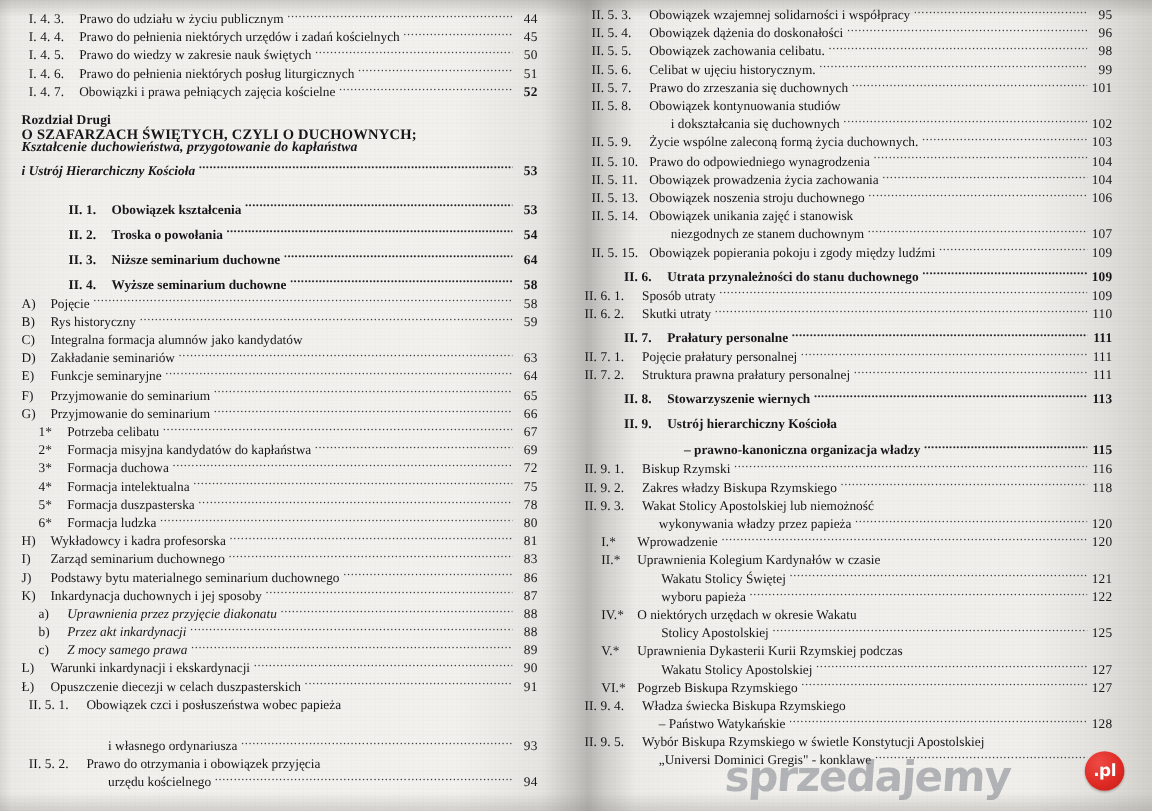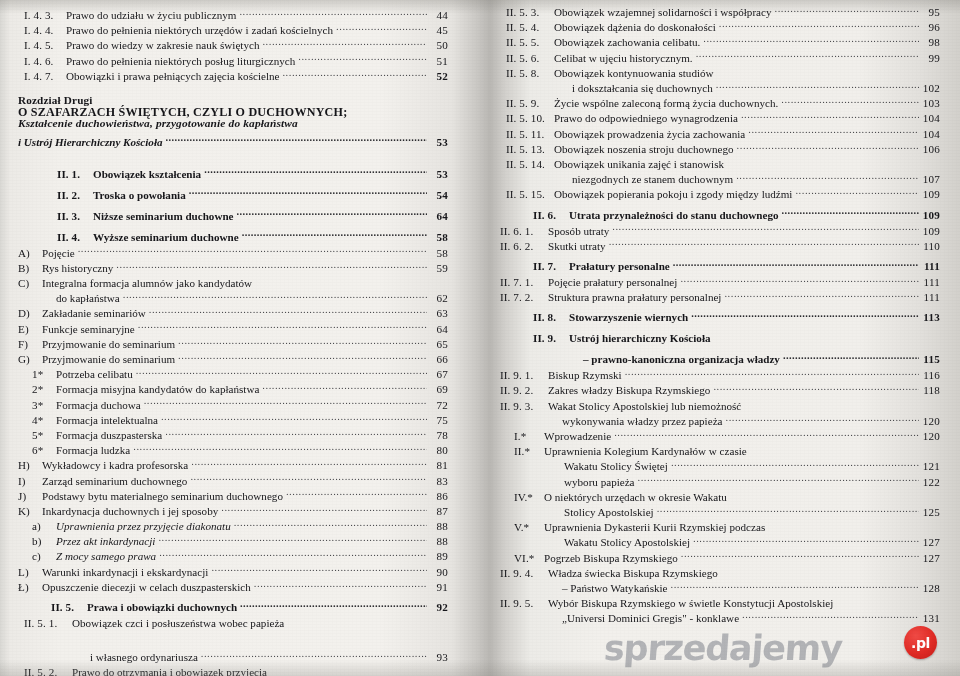--- a/index.html
+++ b/index.html
@@ -40,21 +40,21 @@
     mix-blend-mode: multiply;
     opacity: .55;
   }
   .col {
     position: absolute;
     top: 0;
     font-size: 11.1px;
     line-height: 1.0;
   }
   #col-left  { left: 18px;  width: 430px; padding-top: 8px; }
-  #col-right { left: 500px; width: 440px; padding-top: 5px; }
+  #col-right { left: 487px; width: 440px; padding-top: 5px; }
 
   
   .entry {
     display: block;
     position: relative;
     margin: 0;
     padding: 0;
   }
   .ln {
     display: flex;
@@ -282,28 +282,20 @@
           </div>
         </div>
         <div class="entry lv0 nodots" style="height: 15.2px;">
           <div class="ln">
             <span class="num w4">C)</span>
             <span class="ttl">Integralna formacja alumnów jako kandydatów</span>
             <span class="dots"></span>
             <span class="pg"></span>
           </div>
         </div>
-        <div class="entry lv2" style="height: 15.2px;">
-          <div class="ln">
-            <span class="num w4"></span>
-            <span class="ttl">do kapłaństwa</span>
-            <span class="dots"></span>
-            <span class="pg">62</span>
-          </div>
-        </div>
         <div class="entry lv0" style="height: 15.2px;">
           <div class="ln">
             <span class="num w4">D)</span>
             <span class="ttl">Zakładanie seminariów</span>
             <span class="dots"></span>
             <span class="pg">63</span>
           </div>
         </div>
         <div class="entry lv0" style="height: 15.2px;">
           <div class="ln">
@@ -442,28 +434,20 @@
           </div>
         </div>
         <div class="entry lv0" style="height: 15.2px;">
           <div class="ln">
             <span class="num w4">Ł)</span>
             <span class="ttl">Opuszczenie diecezji w celach duszpasterskich</span>
             <span class="dots"></span>
             <span class="pg">91</span>
           </div>
         </div>
-        <div class="entry lv0 b" style="height: 16px; margin-top: 5px;">
-          <div class="ln">
-            <span class="num w5">II. 5.</span>
-            <span class="ttl">Prawa i obowiązki duchownych</span>
-            <span class="dots"></span>
-            <span class="pg">92</span>
-          </div>
-        </div>
         <div class="entry lv1 nodots" style="height: 15.2px;">
           <div class="ln">
             <span class="num w2">II. 5. 1.</span>
             <span class="ttl">Obowiązek czci i posłuszeństwa wobec papieża</span>
             <span class="dots"></span>
             <span class="pg"></span>
           </div>
         </div>
         <div class="entry lv3" style="height: 15.2px; margin-top: 19px;">
           <div class="ln">
@@ -517,20 +501,28 @@
             <span class="dots"></span>
             <span class="pg">98</span>
           </div>
         </div>
         <div class="entry lv1" style="height: 15.2px;">
           <div class="ln">
             <span class="num w2">II. 5. 6.</span>
             <span class="ttl">Celibat w ujęciu historycznym.</span>
             <span class="dots"></span>
             <span class="pg">99</span>
+          </div>
+        </div>
+        <div class="entry lv1" style="height: 15.2px;">
+          <div class="ln">
+            <span class="num w2">II. 5. 7.</span>
+            <span class="ttl">Prawo do zrzeszania się duchownych</span>
+            <span class="dots"></span>
+            <span class="pg">101</span>
           </div>
         </div>
         <div class="entry lv1 nodots" style="height: 15.2px;">
           <div class="ln">
             <span class="num w2">II. 5. 8.</span>
             <span class="ttl">Obowiązek kontynuowania studiów</span>
             <span class="dots"></span>
             <span class="pg"></span>
           </div>
         </div>

